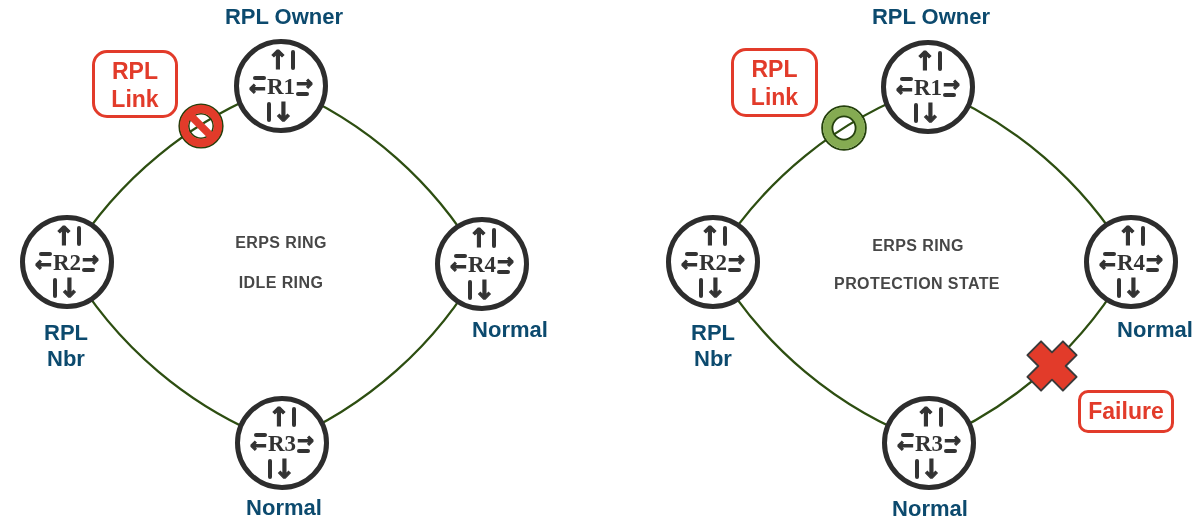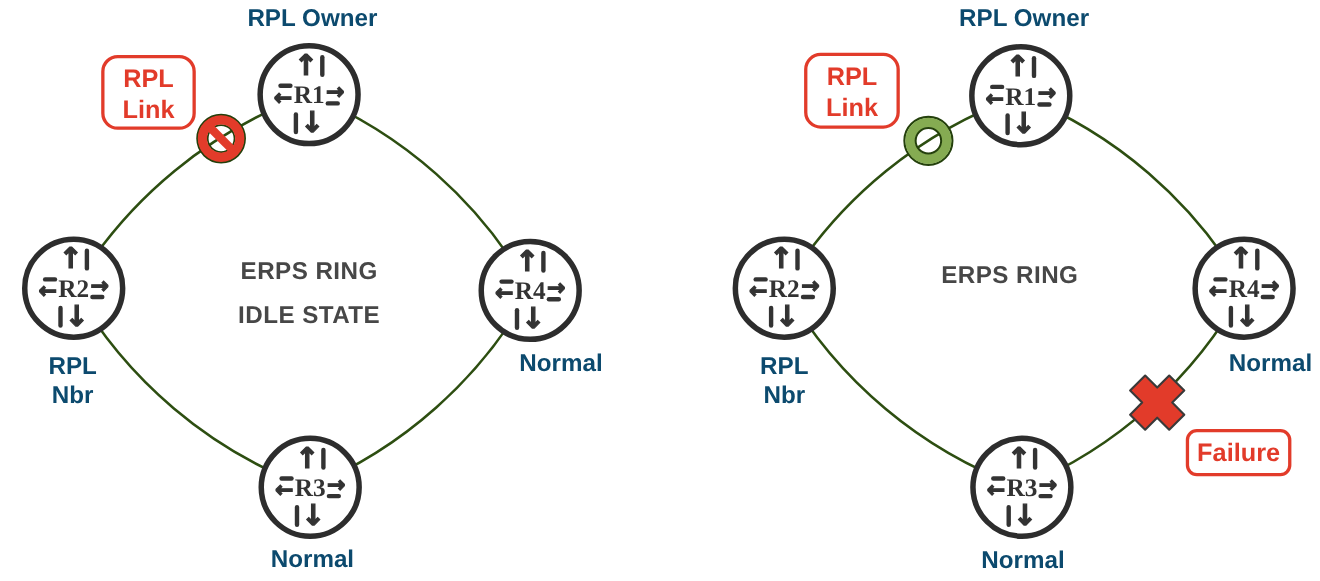--- a/index.html
+++ b/index.html
@@ -35,21 +35,21 @@
   .rname{font-size:23px;font-weight:bold;color:#333;margin:0 1px;white-space:nowrap;font-family:Liberation Serif, serif;}
 
   
   .lbl{
     position:absolute;transform:translateX(-50%);
     font-size:22px;font-weight:bold;color:#0c4a6e;white-space:nowrap;
     text-align:center;line-height:26px;z-index:2;
   }
   .ctitle{
     position:absolute;transform:translateX(-50%);
-    font-size:22px;font-weight:bold;color:#474747;letter-spacing:.4px;
+    font-size:16px;font-weight:bold;color:#474747;letter-spacing:.4px;
     white-space:nowrap;z-index:1;
   }
 
   
   .tagbox{
     position:absolute;background:#fff;border:3.5px solid #e23b2a;color:#e23b2a;
     font-weight:bold;text-align:center;box-sizing:border-box;z-index:4;
   }
   .rpl-box{width:86px;height:68px;border-radius:15px;font-size:23px;line-height:28px;padding-top:4px;}
   .rpl-box-r{left:731px;top:48px;width:87px;height:69px;}
@@ -165,21 +165,21 @@
           <span class="hbar"></span>
         </span>
     </div>
     <div class="r-row r-bot">
         <span class="vbar"></span>
         <span class="arr arr-v">↓</span>
       </div>
   </div>
 
   <div class="ctitle" style="left:281px;top:234px;">ERPS RING</div>
-  <div class="ctitle" style="left:281px;top:274px;">IDLE STATE</div>
+  <div class="ctitle" style="left:281px;top:274px;">IDLE RING</div>
 
   <div class="lbl" style="left:66px;top:320px;">
     <div>RPL</div>
     <div>Nbr</div>
   </div>
   <div class="lbl" style="left:510px;top:317px;">Normal</div>
   <div class="lbl" style="left:284px;top:495px;">Normal</div>
 
   <div class="lbl" style="left:931px;top:4px;">RPL Owner</div>
 
@@ -276,20 +276,21 @@
           <span class="hbar"></span>
         </span>
     </div>
     <div class="r-row r-bot">
         <span class="vbar"></span>
         <span class="arr arr-v">↓</span>
       </div>
   </div>
 
   <div class="ctitle" style="left:918px;top:237px;">ERPS RING</div>
+  <div class="ctitle" style="left:917px;top:275px;">PROTECTION STATE</div>
 
   <div class="lbl" style="left:713px;top:320px;">
     <div>RPL</div>
     <div>Nbr</div>
   </div>
   <div class="lbl" style="left:1155px;top:317px;">Normal</div>
   <div class="lbl" style="left:930px;top:496px;">Normal</div>
 
   <svg class="icon" style="left:1023px;top:337px;" width="58" height="58" viewBox="0 0 60 60">
     <g transform="rotate(45 30 30)">

